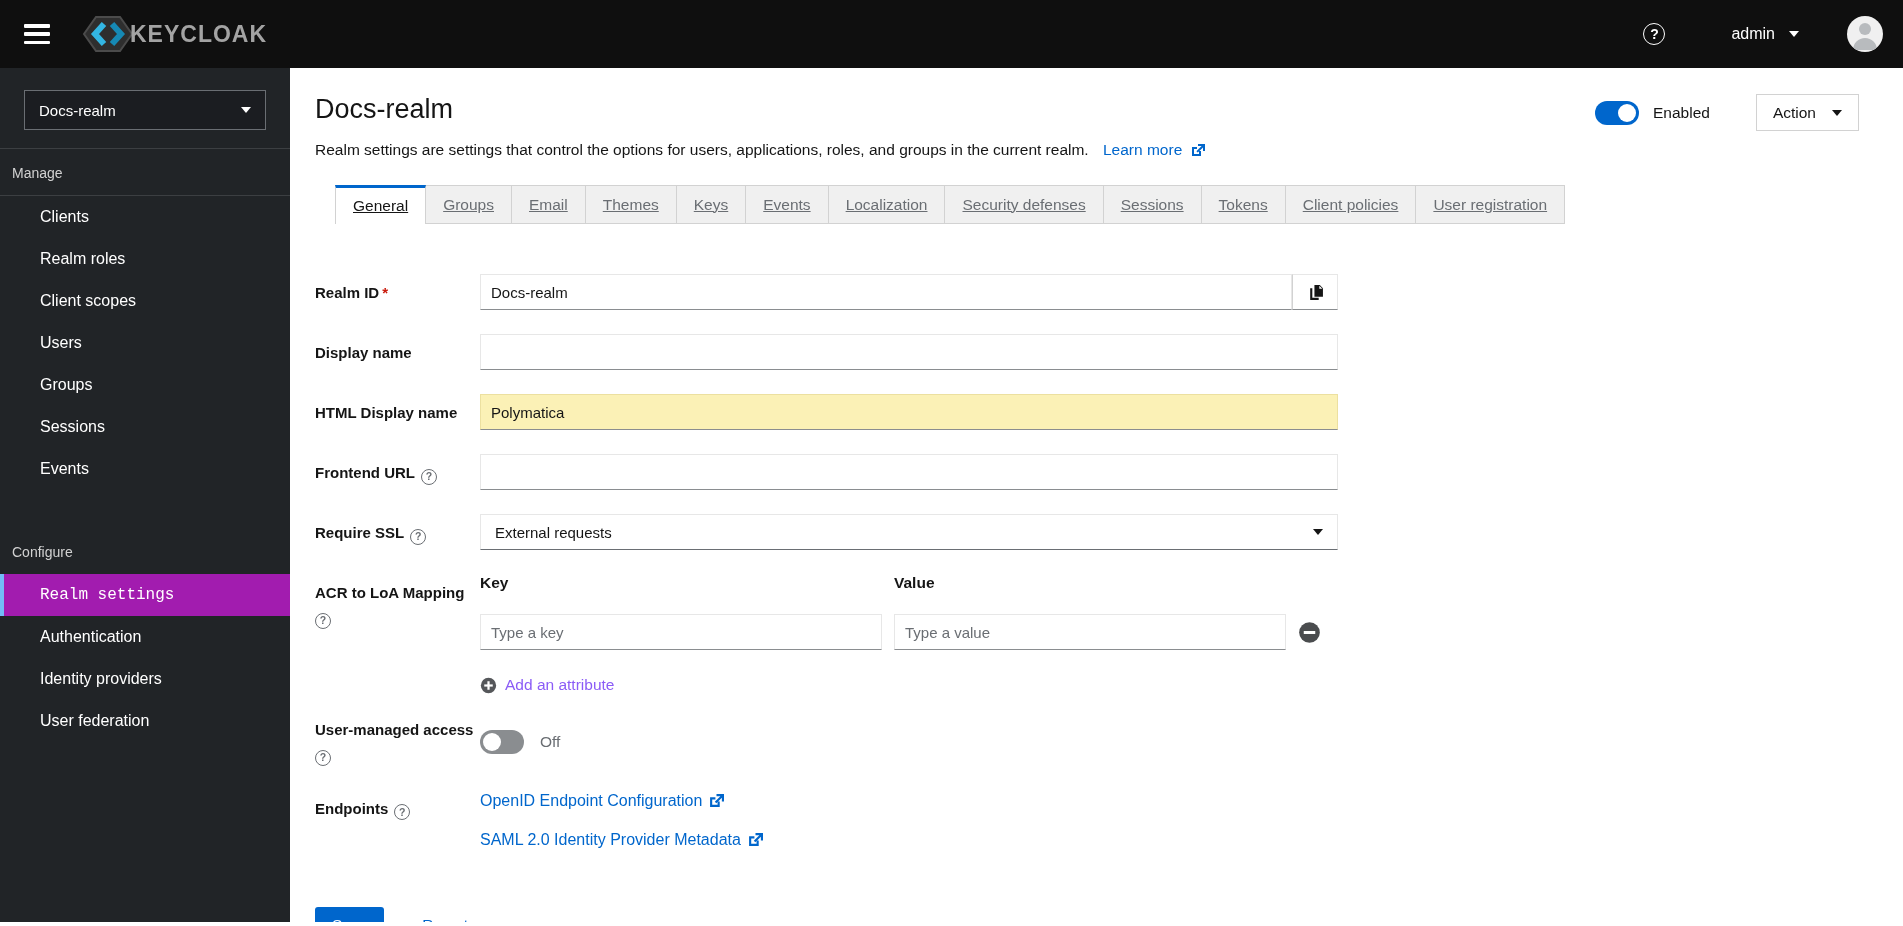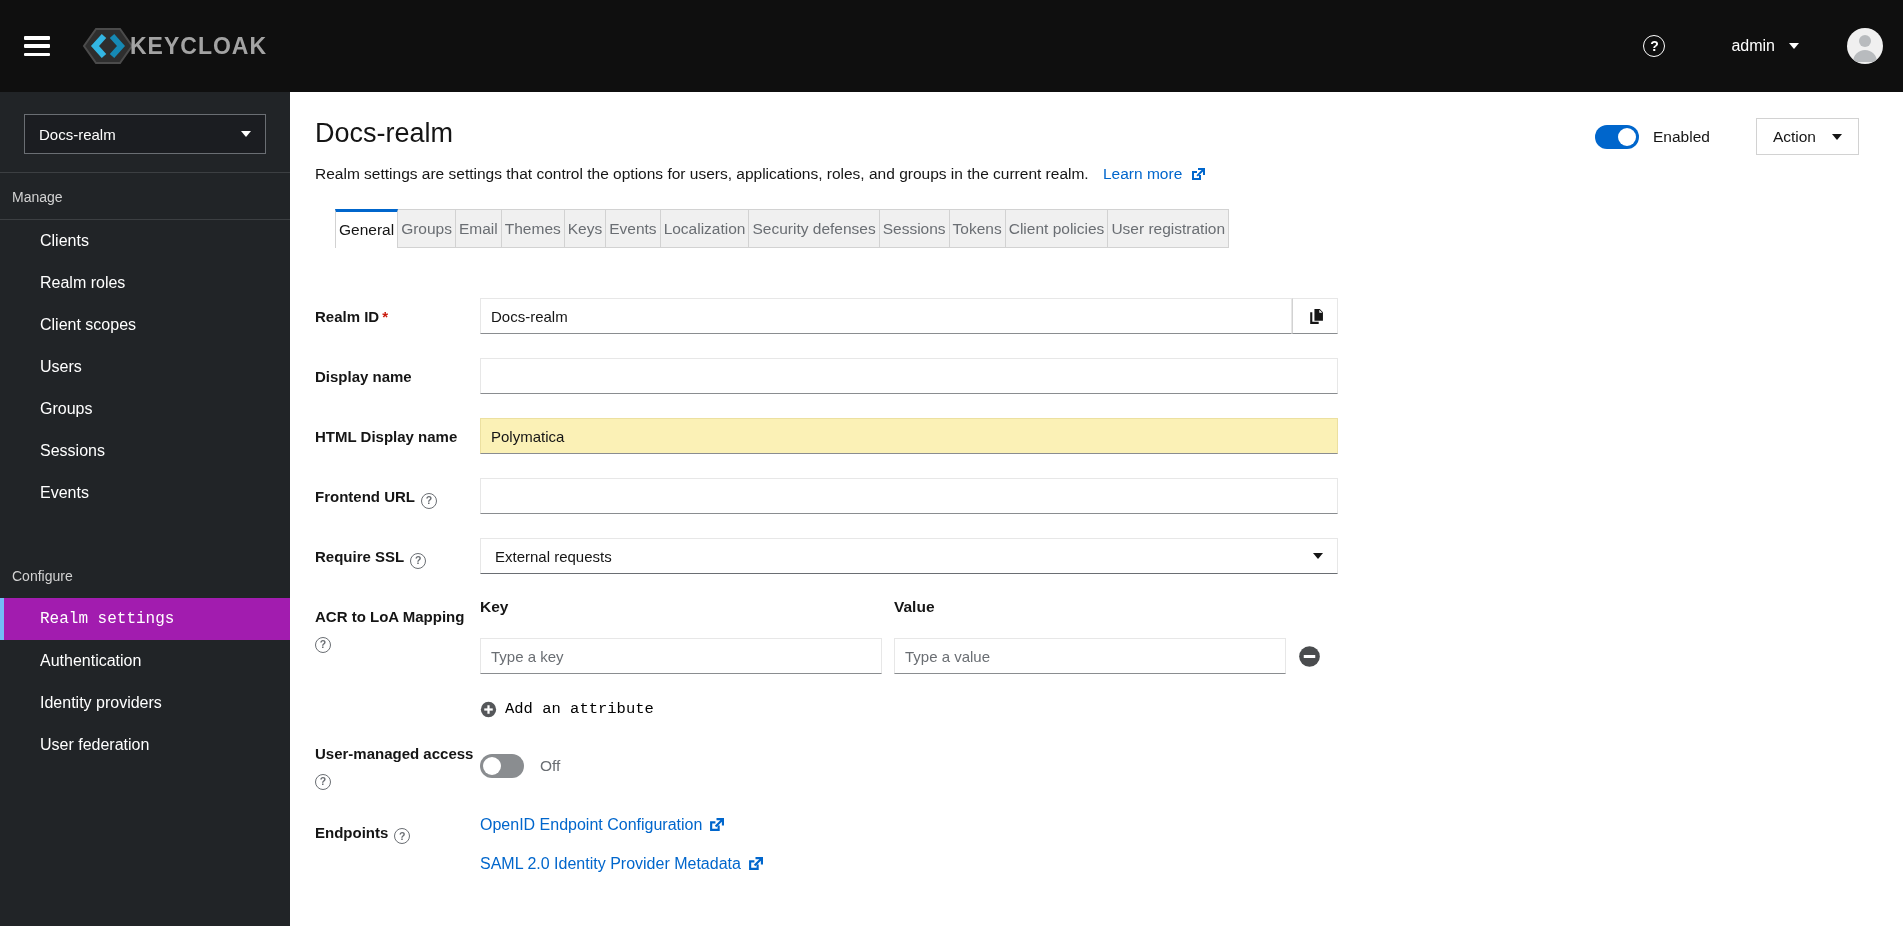--- a/index.html
+++ b/index.html
@@ -1,20 +1,20 @@
 <!DOCTYPE html>
 <html><head>
 <meta charset="utf-8">
 <style>
   * { margin:0; padding:0; box-sizing:border-box; }
   html,body { width:1903px; height:926px; overflow:hidden; background:#fff;
     font-family:"Liberation Sans", sans-serif; color:#151515; }
 
   
-  .masthead { height:92px; background:#0f0f0f; display:flex; align-items:center; padding:0 20px 0 24px; }
+  .masthead { height:68px; background:#0f0f0f; display:flex; align-items:center; padding:0 20px 0 24px; }
   .hamburger { width:26px; height:20px; display:flex; flex-direction:column; justify-content:space-between; cursor:pointer; }
   .hamburger span { display:block; height:3.5px; background:#fff; border-radius:1px; }
   .brand { display:flex; align-items:center; margin-left:30px; }
   .brand-text { font-size:23px; font-weight:bold; letter-spacing:1px; color:#a3a3a3; margin-left:-6px; }
   .masthead-right { margin-left:auto; display:flex; align-items:center; }
   .help-icon { width:22px; height:22px; border:1.8px solid #fff; border-radius:50%; color:#fff;
     font-size:14px; font-weight:bold; display:flex; align-items:center; justify-content:center; cursor:pointer; }
   .user-menu { display:flex; align-items:center; margin-left:66px; cursor:pointer; color:#fff; font-size:16px; }
   .caret { width:0; height:0; border-left:5px solid transparent; border-right:5px solid transparent;
     border-top:6px solid currentColor; display:inline-block; }
@@ -48,21 +48,21 @@
   .switch.on { background:#0066cc; } .switch.on .knob { right:3px; }
   .switch.off { background:#8a8d90; } .switch.off .knob { left:3px; }
   .switch-label { font-size:15.5px; margin-left:14px; }
   .action-btn { margin-left:46px; height:37px; background:#fff; border:1px solid #d2d2d2; font-size:15.5px;
     color:#151515; padding:0 16px; display:flex; align-items:center; cursor:pointer; font-family:inherit; }
   .action-btn .caret { margin-left:16px; color:#151515; }
 
   
   .tabs { display:flex; margin:26px 0 0 45px; }
   .tab { height:39px; background:#f0f0f0; border:1px solid #d2d2d2; border-left:none; font-size:15.5px;
-    color:#6a6e73; display:flex; align-items:center; padding:0 3px; cursor:pointer; }
+    color:#6a6e73; display:flex; align-items:center; padding:0 17px; cursor:pointer;text-decoration:underline; }
   .tab:first-child { border-left:1px solid #d2d2d2; }
   .tab.active { background:#fff; color:#151515; border-top:3px solid #0066cc; border-bottom:none; }
 
   
   .form { padding:50px 0 0 25px; }
   .form-row { display:flex; margin-bottom:24px; }
   .form-label { width:165px; flex:none; padding-top:9px; font-size:15px; font-weight:bold; color:#151515; line-height:1.3; }
   .req { color:#c9190b; margin-left:3px; }
   .qmark { display:inline-flex; width:16px; height:16px; border:1px solid #6a6e73; border-radius:50%;
     color:#6a6e73; font-size:10.5px; font-weight:bold; align-items:center; justify-content:center;
@@ -80,21 +80,21 @@
   .pf-select { width:100%; height:36px; border:1px solid #e7e7e7; border-bottom:1px solid #6a6e73;
     font-size:15px; display:flex; align-items:center; padding:0 14px; cursor:pointer; background:#fff; }
   .pf-select .caret { margin-left:auto; color:#151515; }
 
   .kv-grid { display:flex; gap:12px; }
   .kv-col-key { width:402px; } .kv-col-val { width:392px; }
   .kv-header { font-size:15.5px; font-weight:bold; margin-bottom:22px; }
   .kv-inputs { display:flex; gap:12px; align-items:center; }
   .icon-btn { background:none; border:none; cursor:pointer; padding:0; display:flex; align-items:center; }
   .add-attr { display:flex; align-items:center; margin-top:26px; cursor:pointer; background:none; border:none;
-    font-family:Liberation Mono, monospace; font-size:15.5px; color:#000000; gap:8px; }
+    font-family:Liberation Sans, sans-serif; font-size:15.5px; color:#8b5cf6; gap:8px; }
 
   .uma-row .form-label { padding-top:2px; }
   .switch-inline { display:flex; align-items:center; }
   .off-label { font-size:15.5px; color:#6a6e73; margin-left:16px; }
 
   .endpoint-links { display:flex; flex-direction:column; gap:21px; padding-top:2px; }
   .endpoint-links a { color:#0066cc; font-size:16px; text-decoration:none; display:flex; align-items:center; gap:7px; }
 
   .actions { display:flex; align-items:center; margin-top:58px; }
   .save-btn { background:#0066cc; color:#fff; border:none; font-size:15.5px; padding:9px 17px;

